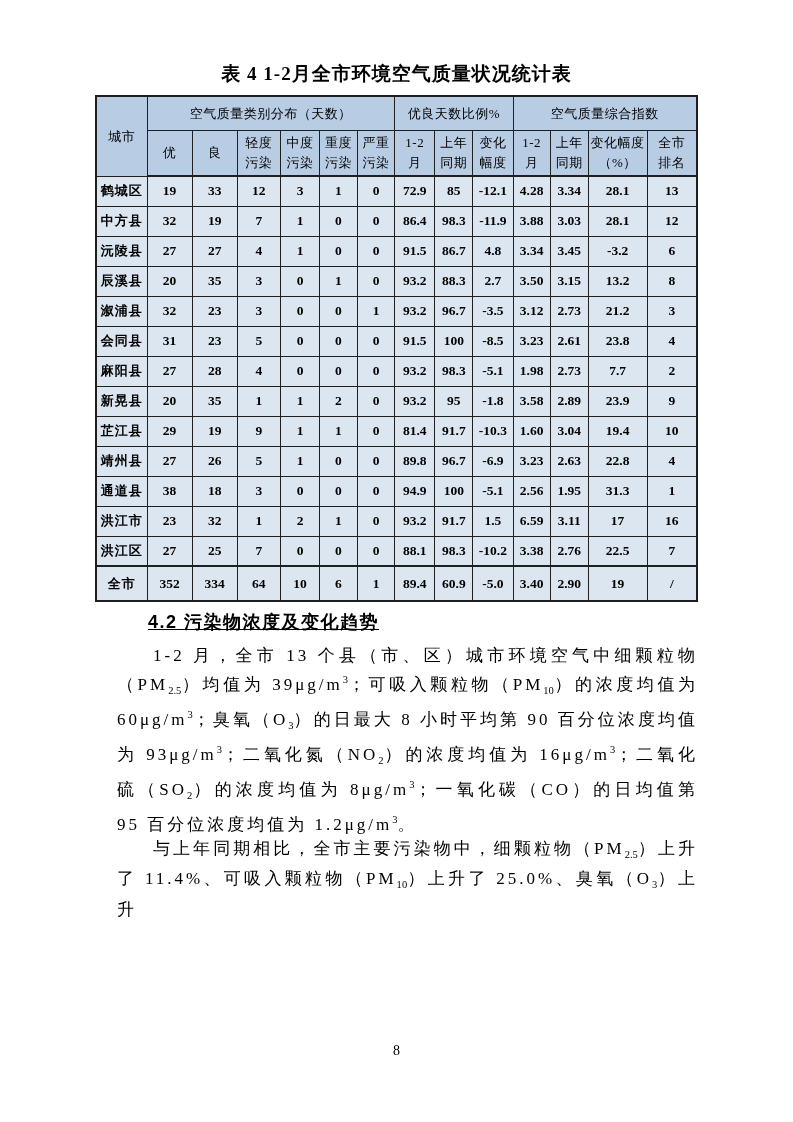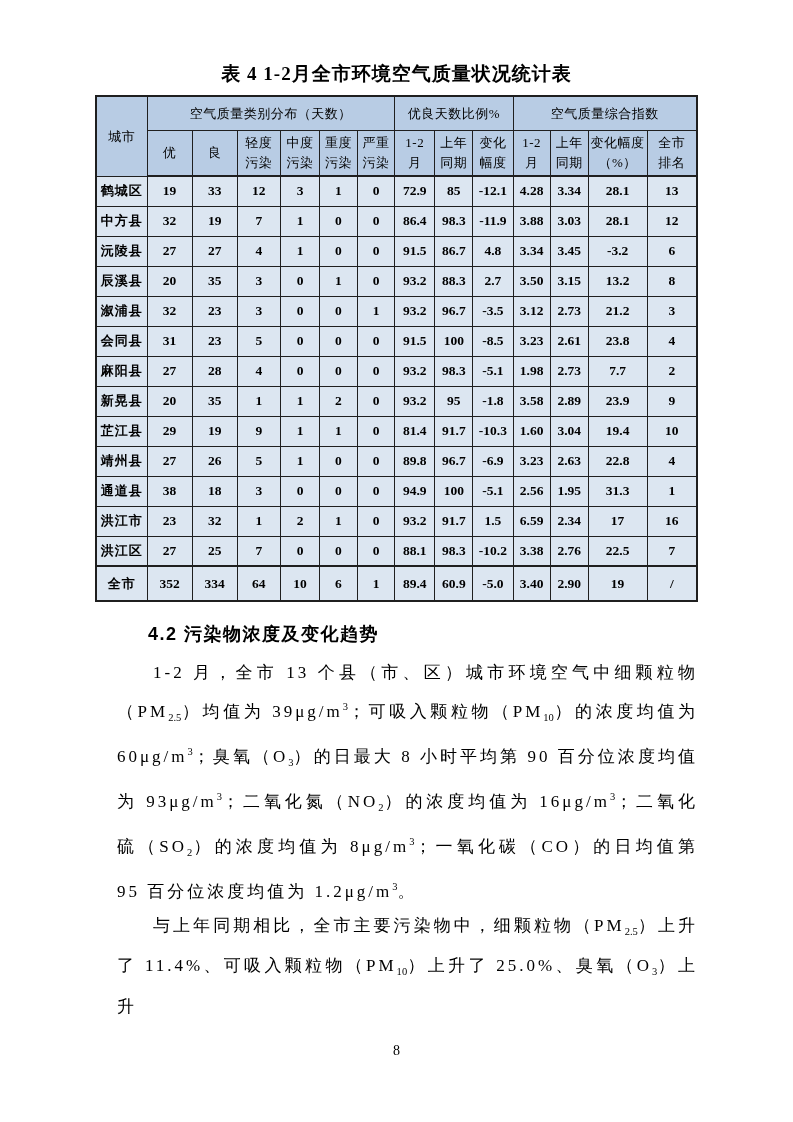--- a/index.html
+++ b/index.html
@@ -59,32 +59,33 @@
   table.aq tbody td {
     background: var(--row-bg, #dce6f1);
     font-size: 13.5px;
     height: 30px;
   }
   table.aq tbody td.city { font-size: 13px; letter-spacing: 1px; font-weight: bold; }
   table.aq tbody td.num { font-weight: bold; }
   table.aq tbody tr.total-row td { font-weight: bold; height: 35px; border-top: 2px solid #1f1f1f; }
 
   .heading {
-    margin: 20px 0 0 53px;
+    margin: 8px 0 0 53px;
     font-family: "Liberation Sans", "DejaVu Sans", sans-serif;
     font-size: 18px;
     font-weight: bold;
     letter-spacing: 1.5px;
+    text-decoration: underline;
   }
 
   .body-para {
     width: 581px;
     margin: 10px 0 0 22px;
     font-size: 17px;
-    line-height: 34px;
+    line-height: 24px;
     letter-spacing: 3px;
     text-align: justify;
     text-justify: inter-character;
     text-indent: 36px;
   }
   .body-para + .body-para { margin-top: 0; }
   .body-para sub, .body-para sup { font-size: 62%; letter-spacing: 0; }
 
   .page-number {
     position: absolute;
@@ -335,21 +336,21 @@
           <td class="num">23</td>
           <td class="num">32</td>
           <td class="num">1</td>
           <td class="num">2</td>
           <td class="num">1</td>
           <td class="num">0</td>
           <td class="num">93.2</td>
           <td class="num">91.7</td>
           <td class="num">1.5</td>
           <td class="num">6.59</td>
-          <td class="num">2.34</td>
+          <td class="num">3.11</td>
           <td class="num">17</td>
           <td class="num">16</td>
         </tr>
         <tr>
           <td class="city">洪江区</td>
           <td class="num">27</td>
           <td class="num">25</td>
           <td class="num">7</td>
           <td class="num">0</td>
           <td class="num">0</td>

